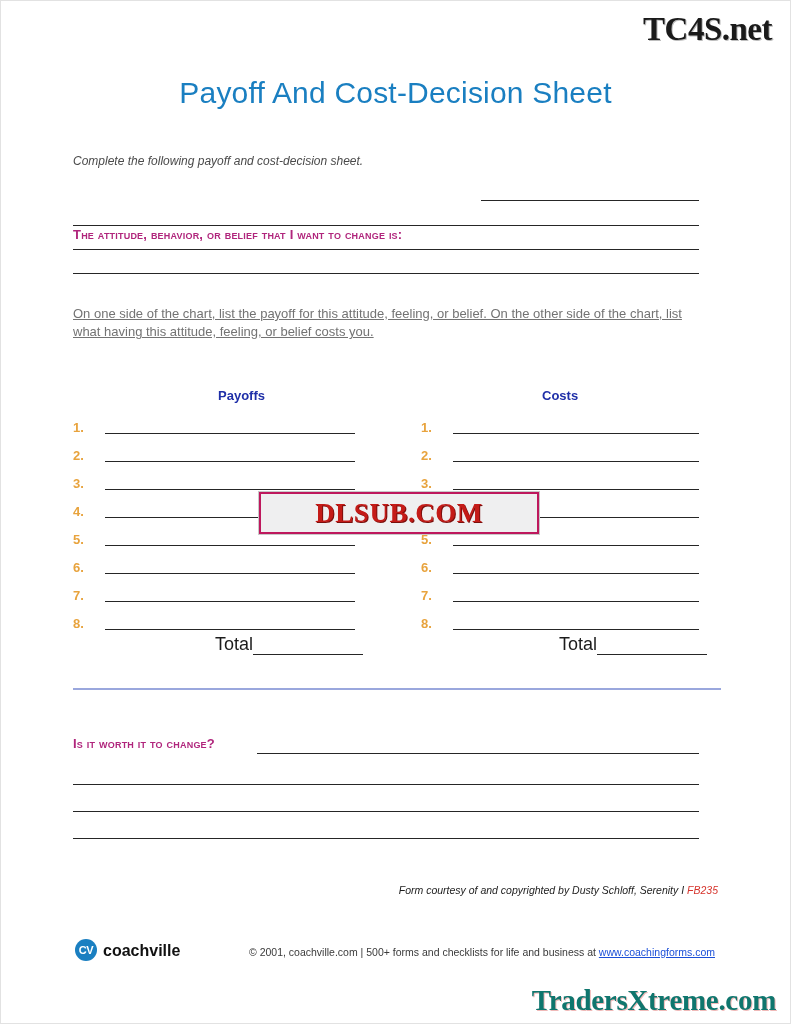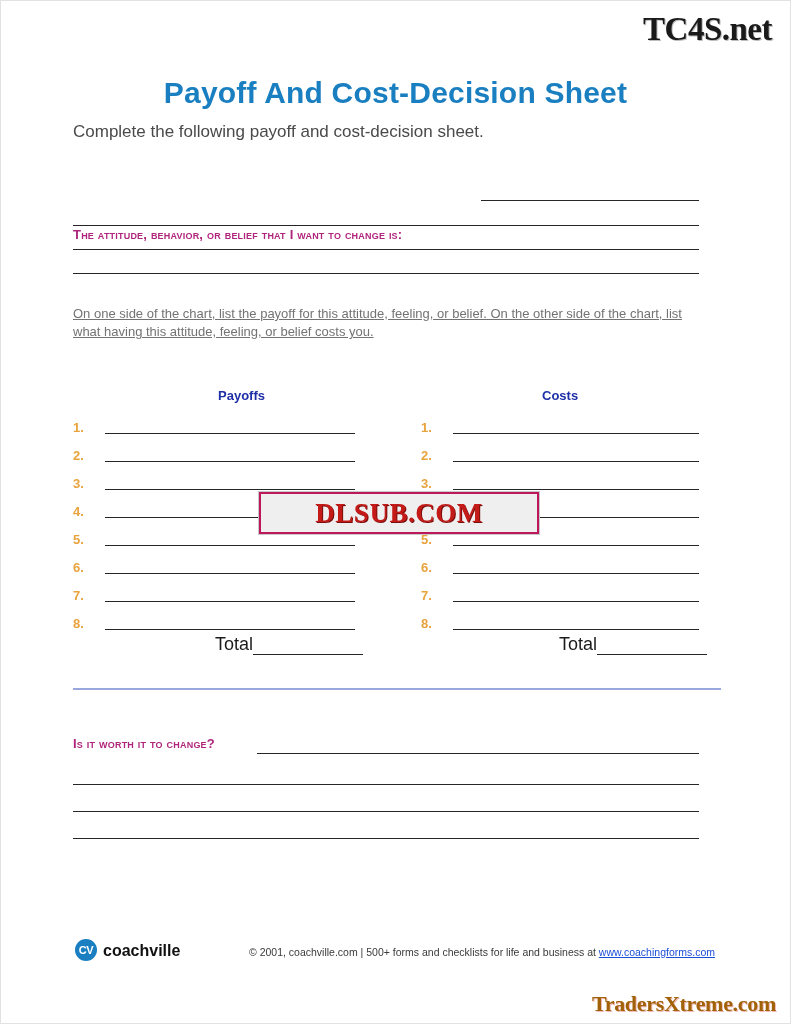--- a/index.html
+++ b/index.html
@@ -41,31 +41,32 @@
   }
 
   .title {
     position: absolute;
     left: 0;
     right: 0;
     top: 75px;
     text-align: center;
     font-family: "Liberation Sans", sans-serif;
     font-size: 30px;
-    font-weight: bold;
+    font-weight: normal;
     color: #1a7fc1;
     letter-spacing: 0.2px;
   }
 
   .intro {
     position: absolute;
     left: 72px;
-    top: 121px;
-    font-size: 17px;
+    top: 153px;
+    font-size: 12px;
     color: #4a4a4a;
+    font-style: italic;
   }
 
   
   .prompt1 {
     position: absolute;
     left: 72px;
     top: 182px;
     font-size: 13px;
     font-weight: bold;
     color: #b0257c;
@@ -186,23 +187,23 @@
   .footer-text a {
     color: #1b4fd8;
     text-decoration: underline;
   }
 
   .brand-bottom {
     position: absolute;
     right: 14px;
     bottom: 6px;
     font-family: "Liberation Serif", serif;
-    font-size: 22px;
-    font-weight: bold;
-    color: #a16207;
+    font-size: 29px;
+    font-weight: bold;
+    color: #0f766e;
     text-shadow: 1px 1px 0 #f0b9b8;
     letter-spacing: -0.3px;
   }
 
   
   .watermark {
     position: absolute;
     left: 258px;
     top: 491px;
     width: 276px;
@@ -286,20 +287,24 @@
   <div class="watermark">DLSUB.COM</div>
 
   <div class="divider"></div>
 
   <div class="prompt2">Is it worth it to change?</div>
   <div class="rule" style="left:256px; top:752px; width:442px;"></div>
   <div class="rule" style="left:72px; top:783px; width:626px;"></div>
   <div class="rule" style="left:72px; top:810px; width:626px;"></div>
   <div class="rule" style="left:72px; top:837px; width:626px;"></div>
 
+  <div class="credit">
+    <span>Form courtesy of and copyrighted by Dusty Schloff, Serenity I</span>
+    <span class="code">FB235</span>
+  </div>
 
   <div class="cv-logo">CV</div>
   <div class="cv-name">coachville</div>
   <div class="footer-text">
     <span>© 2001, coachville.com | 500+ forms and checklists for life and business at </span><a href="#">www.coachingforms.com</a>
   </div>
 
   <div class="brand-bottom">TradersXtreme.com</div>
 
 </div>

